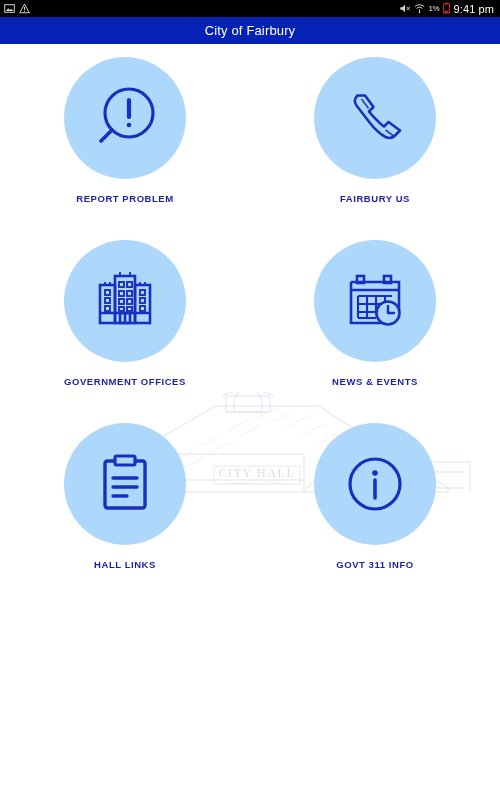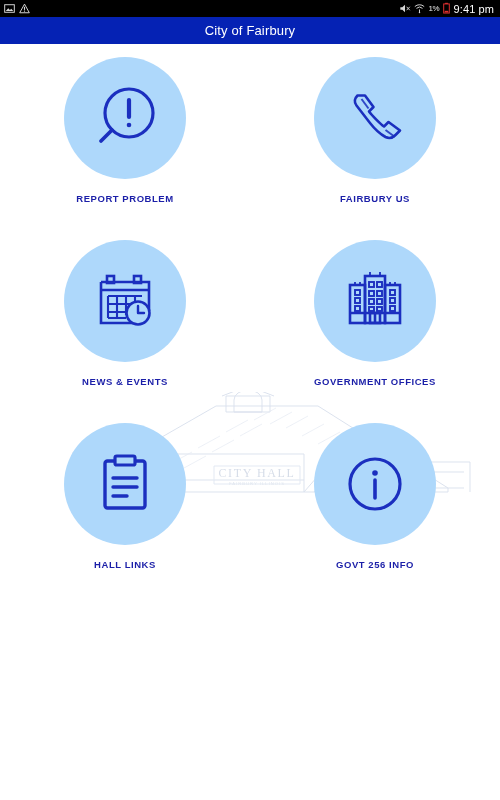--- a/index.html
+++ b/index.html
@@ -238,45 +238,20 @@
         </svg>
       </div>
       <div class="tile-label">FAIRBURY US</div>
     </div>
 
     <div class="tile">
       <div class="tile-circle">
         <svg class="tile-icon" width="72" height="72" viewBox="0 0 72 72">
           <g fill="none" stroke="#1B2FBF" stroke-width="2.6">
 
-            <path d="M12 17 H60 V46 M12 17 V58 H44"></path>
-            <path d="M12 25 H60"></path>
-
-            <rect x="18" y="11" width="7" height="7"></rect>
-            <rect x="45" y="11" width="7" height="7"></rect>
-          </g>
-          <g fill="none" stroke="#1B2FBF" stroke-width="2.1">
-
-            <path d="M19 31 H53 M19 39 H44 M19 47 H40"></path>
-            <path d="M19 31 V53 M28 31 V53 M37 31 V50 M46 31 V36"></path>
-            <path d="M19 53 H37"></path>
-          </g>
-
-          <circle cx="49" cy="48" r="11.5" fill="#AED8FB" stroke="#1B2FBF" stroke-width="2.6"></circle>
-          <path d="M49 41 V48 H55" fill="none" stroke="#1B2FBF" stroke-width="2.4" stroke-linecap="round" stroke-linejoin="round"></path>
-        </svg>
-      </div>
-      <div class="tile-label">NEWS &amp; EVENTS</div>
-    </div>
-
-    <div class="tile">
-      <div class="tile-circle">
-        <svg class="tile-icon" width="72" height="72" viewBox="0 0 72 72">
-          <g fill="none" stroke="#1B2FBF" stroke-width="2.6">
-
             <rect x="26" y="11" width="20" height="47"></rect>
 
             <rect x="11" y="20" width="15" height="38"></rect>
 
             <rect x="46" y="20" width="15" height="38"></rect>
 
             <path d="M11 48 H61"></path>
 
             <rect x="31" y="48" width="10" height="10"></rect>
             <path d="M36 48 V58"></path>
@@ -303,37 +278,62 @@
             <rect x="51" y="41" width="5" height="5"></rect>
           </g>
         </svg>
       </div>
       <div class="tile-label">GOVERNMENT OFFICES</div>
     </div>
 
     <div class="tile">
       <div class="tile-circle">
         <svg class="tile-icon" width="72" height="72" viewBox="0 0 72 72">
+          <g fill="none" stroke="#1B2FBF" stroke-width="2.6">
+
+            <path d="M12 17 H60 V46 M12 17 V58 H44"></path>
+            <path d="M12 25 H60"></path>
+
+            <rect x="18" y="11" width="7" height="7"></rect>
+            <rect x="45" y="11" width="7" height="7"></rect>
+          </g>
+          <g fill="none" stroke="#1B2FBF" stroke-width="2.1">
+
+            <path d="M19 31 H53 M19 39 H44 M19 47 H40"></path>
+            <path d="M19 31 V53 M28 31 V53 M37 31 V50 M46 31 V36"></path>
+            <path d="M19 53 H37"></path>
+          </g>
+
+          <circle cx="49" cy="48" r="11.5" fill="#AED8FB" stroke="#1B2FBF" stroke-width="2.6"></circle>
+          <path d="M49 41 V48 H55" fill="none" stroke="#1B2FBF" stroke-width="2.4" stroke-linecap="round" stroke-linejoin="round"></path>
+        </svg>
+      </div>
+      <div class="tile-label">NEWS &amp; EVENTS</div>
+    </div>
+
+    <div class="tile">
+      <div class="tile-circle">
+        <svg class="tile-icon" width="72" height="72" viewBox="0 0 72 72">
           <rect x="16" y="13" width="40" height="47" rx="2.5" fill="none" stroke="#1B2FBF" stroke-width="3.4"></rect>
           <rect x="26" y="8" width="20" height="9" rx="1.8" fill="#AED8FB" stroke="#1B2FBF" stroke-width="3.2"></rect>
           <g stroke="#1B2FBF" stroke-width="3.4" stroke-linecap="round">
             <path d="M24 30 H48"></path>
             <path d="M24 39 H48"></path>
             <path d="M24 48 H38"></path>
           </g>
         </svg>
       </div>
       <div class="tile-label">HALL LINKS</div>
     </div>
 
     <div class="tile">
       <div class="tile-circle">
         <svg class="tile-icon" width="72" height="72" viewBox="0 0 72 72">
           <circle cx="36" cy="36" r="25" fill="none" stroke="#1B2FBF" stroke-width="3.2"></circle>
           <circle cx="36" cy="25" r="2.8" fill="#1B2FBF"></circle>
           <path d="M36 32 V50" stroke="#1B2FBF" stroke-width="3.6" stroke-linecap="round"></path>
         </svg>
       </div>
-      <div class="tile-label">GOVT 256 INFO</div>
+      <div class="tile-label">GOVT 311 INFO</div>
     </div>
 
   </div>
 </div>
 
 </body></html>

